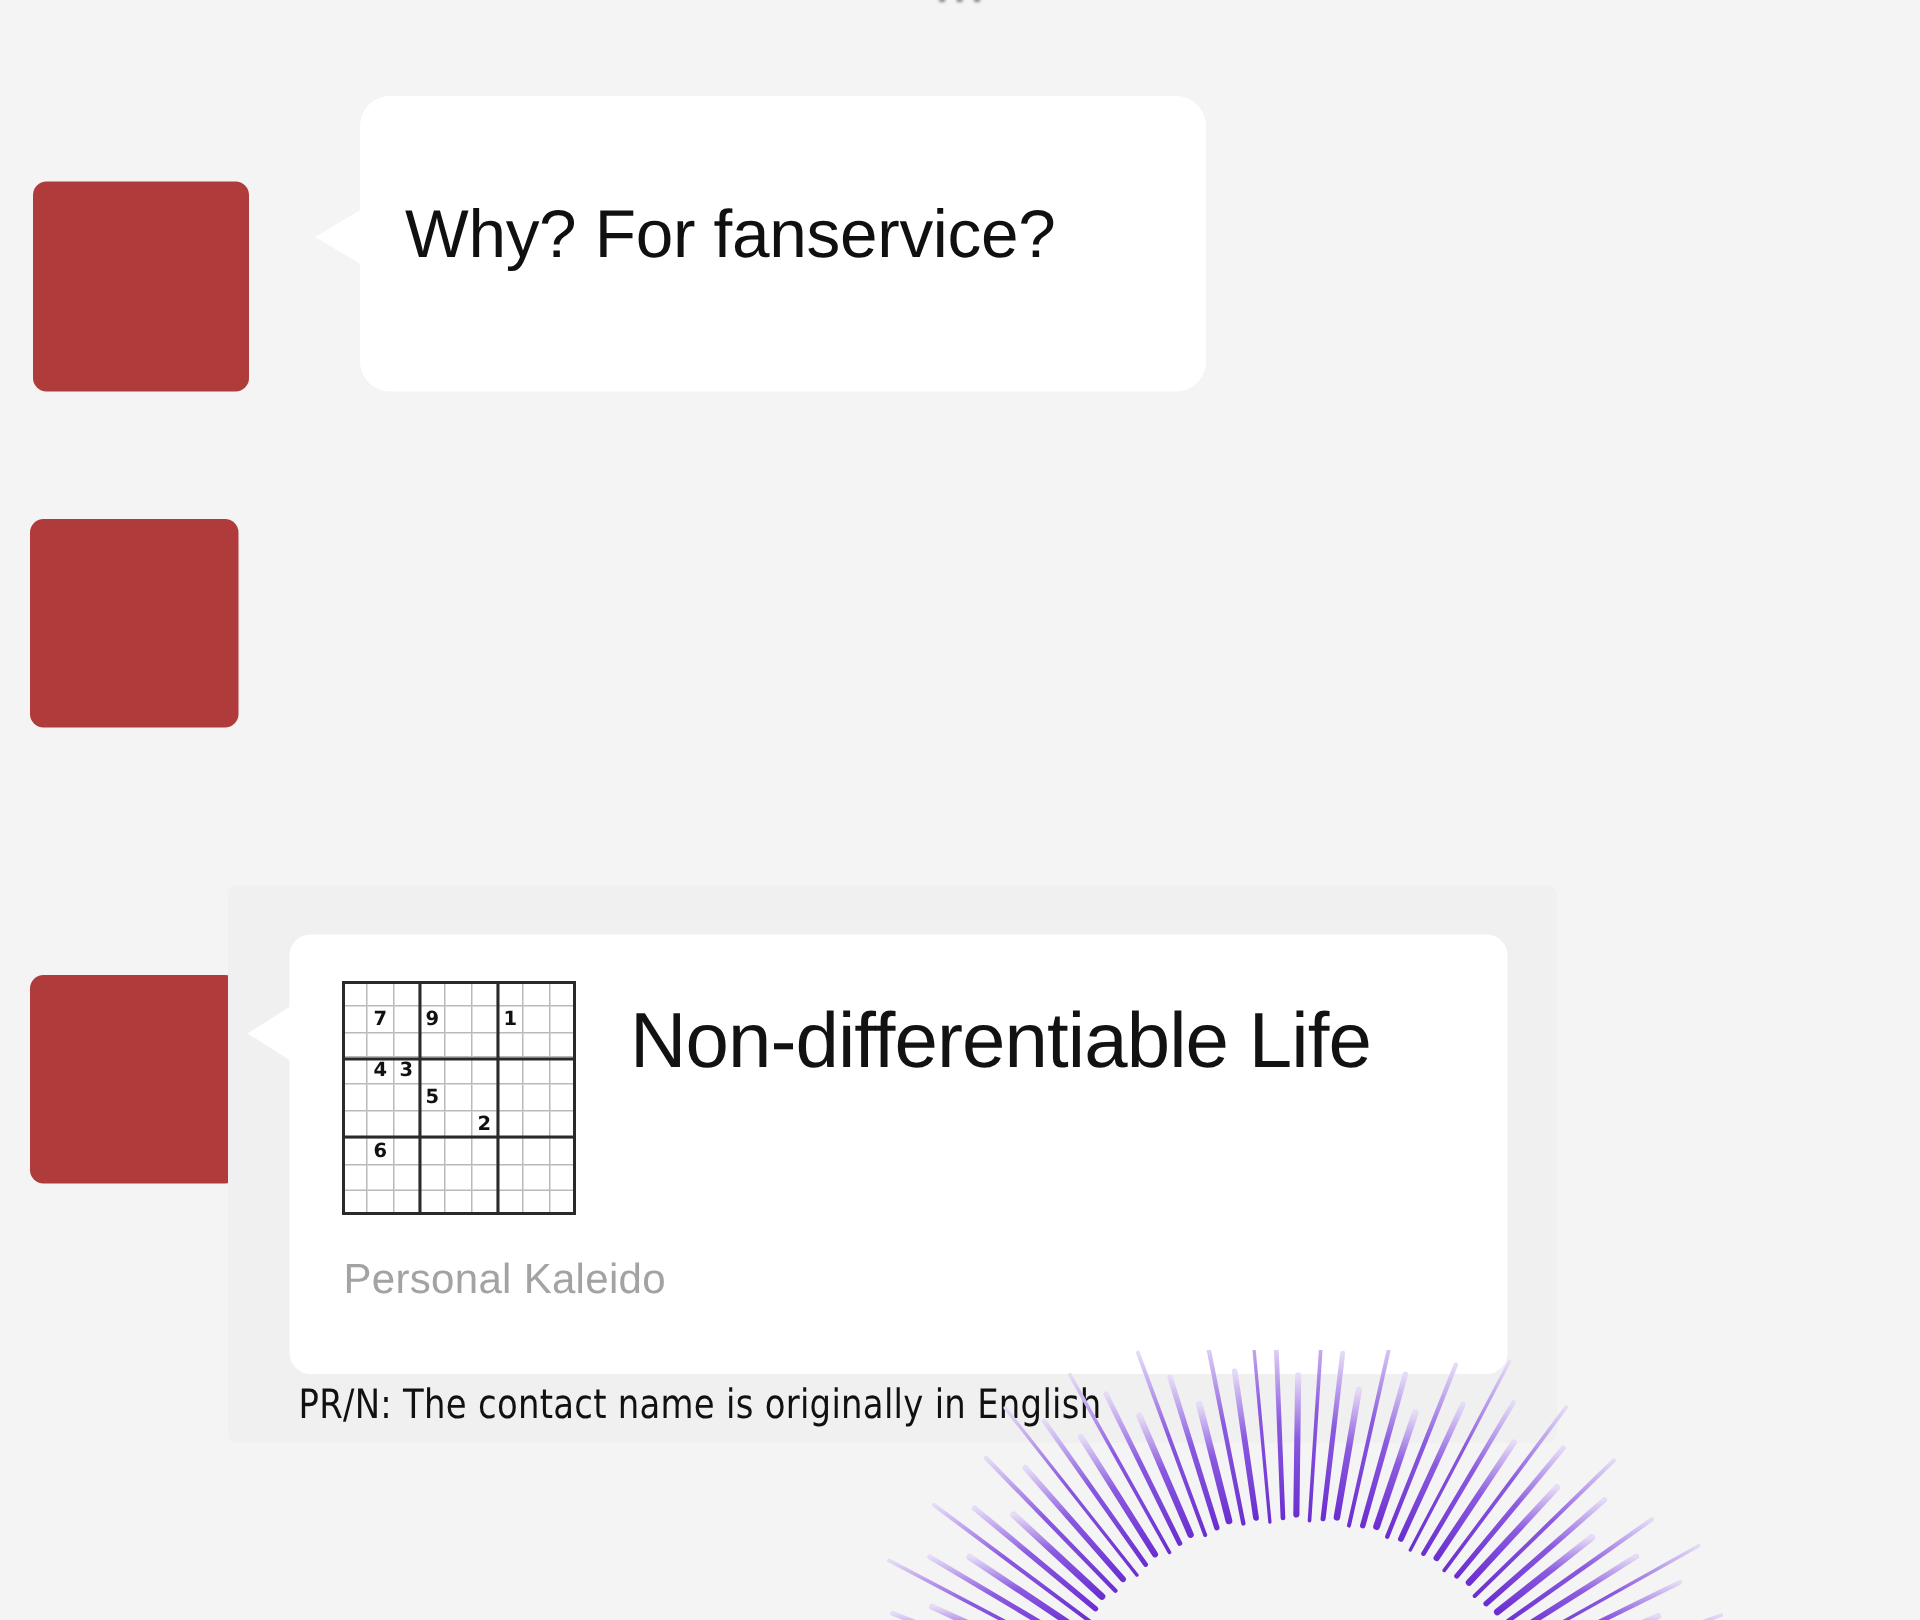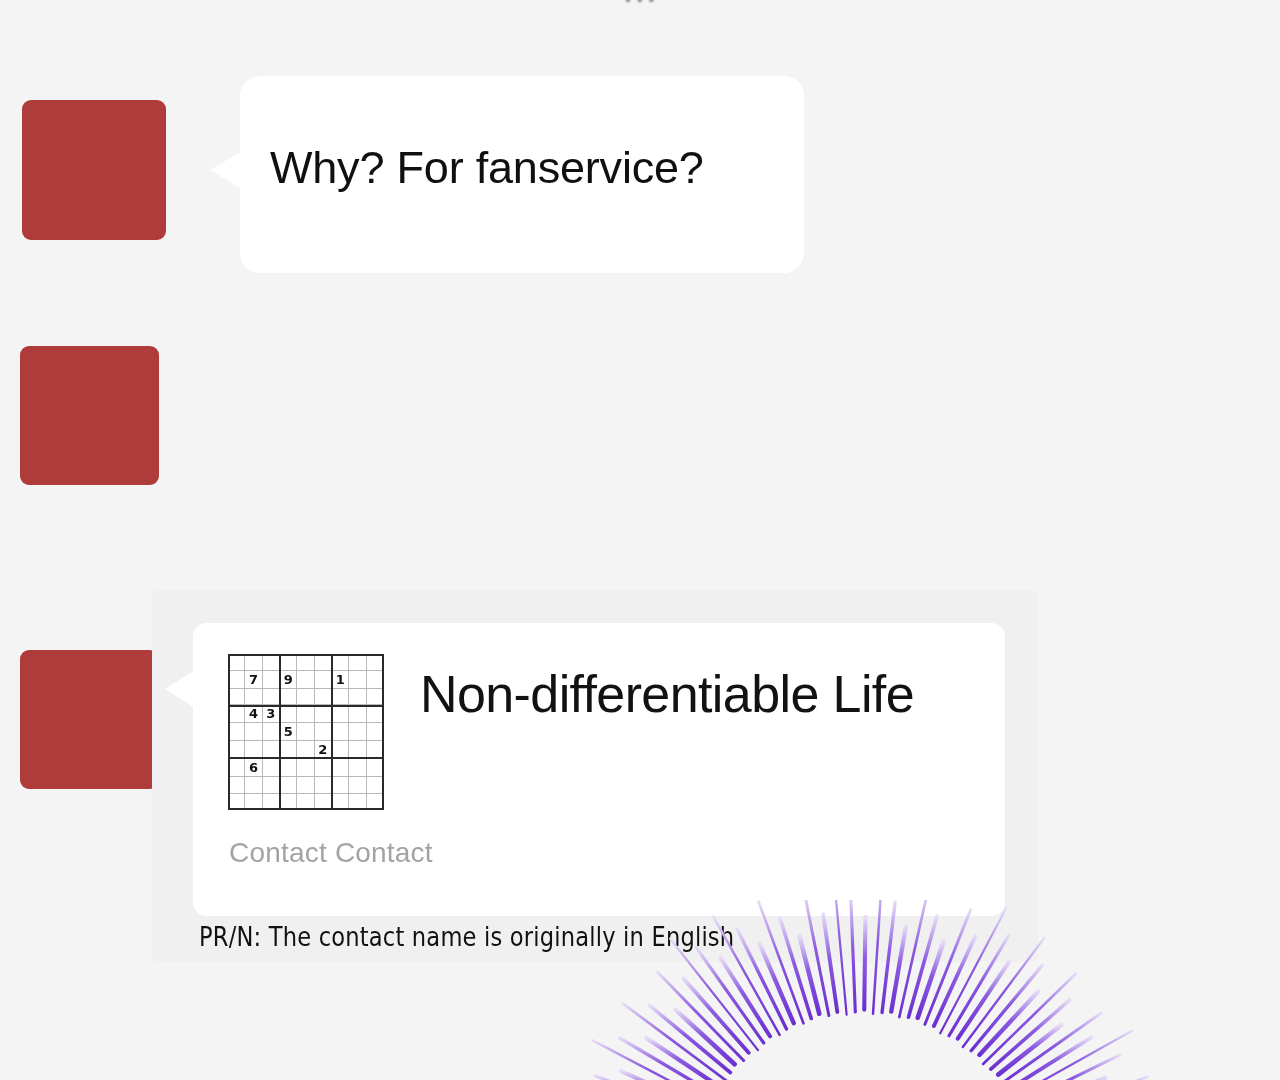--- a/index.html
+++ b/index.html
@@ -60,21 +60,21 @@
     border-right: 32px solid #ffffff;
   }
   .bubble .btext {
     font-size: 45px;
     line-height: 60px;
     color: #101010;
     letter-spacing: -0.2px;
   }
 
   
-  #row-1 { left: 22px; top: 76px; }
+  #row-1 { left: 22px; top: 64px; align-items: flex-end; }
   #row-1 .avatar { width: 144px; height: 140px; margin-top: 24px; }
   #row-1 .bubble { width: 564px; min-height: 197px; margin-left: 74px; padding: 62px 34px 0 30px; }
   #row-1 .bubble .tail { top: 75px; }
 
   
   #row-2 { left: 20px; top: 325px; }
   #row-2 .avatar { width: 139px; height: 139px; margin-top: 21px; }
   #row-2 .bubble { width: 617px; min-height: 221px; margin-left: 76px; padding: 48px 28px 0 30px; }
   #row-2 .bubble .tail { top: 59px; }
 
@@ -313,21 +313,21 @@
         <div class="vline" style="left:154px"></div>
         <div class="hline" style="top:0px"></div>
         <div class="hline" style="top:51px"></div>
         <div class="hline" style="top:103px"></div>
         <div class="hline" style="top:154px"></div>
       </div>
       <div class="card-title-wrap">
         <div class="card-title">Non-differentiable Life</div>
       </div>
     </div>
-    <div class="card-sub">Contact Contact</div>
+    <div class="card-sub">Personal Kaleido</div>
   </div>
 </div>
 
 <div class="prn-note">PR/N: The contact name is originally in English</div>
 
 <div class="burst">
   <svg width="1280" height="180" viewBox="0 0 1280 180" id="burst-svg" aria-hidden="true">
     <defs>
       <linearGradient id="rayGrad" x1="0" y1="1" x2="0" y2="0">
         <stop offset="0%" stop-color="#6b2fd0"></stop>

